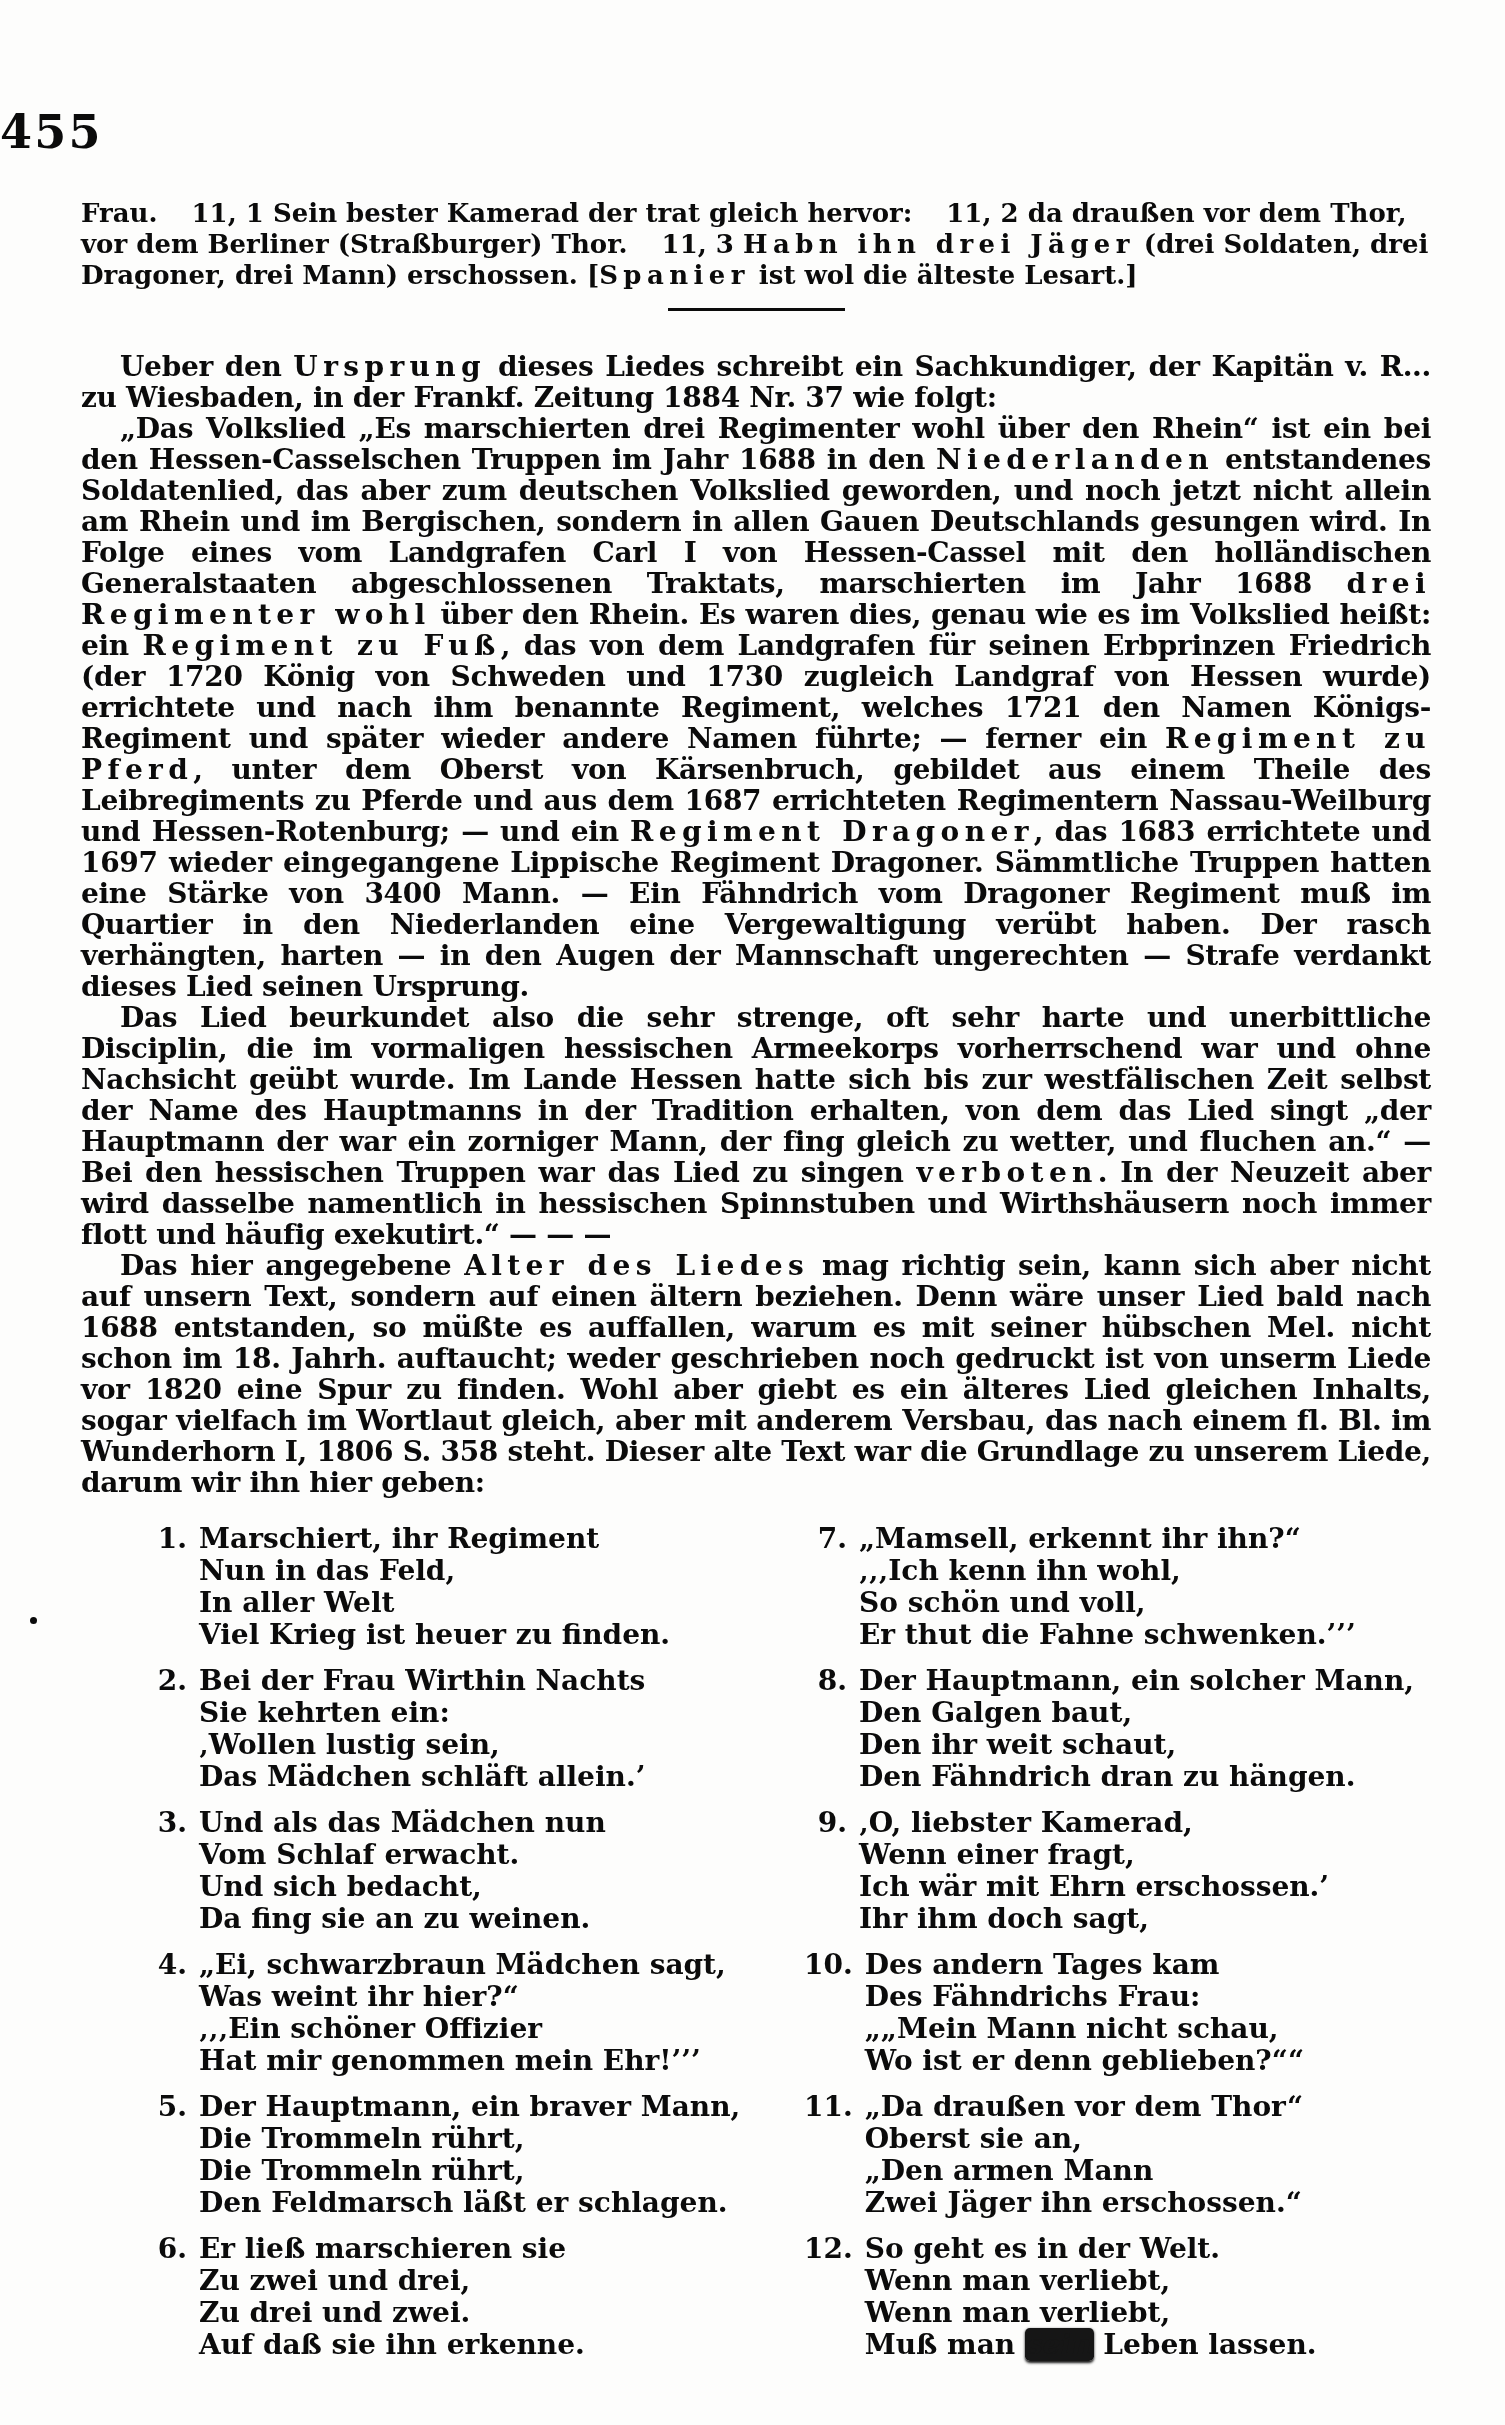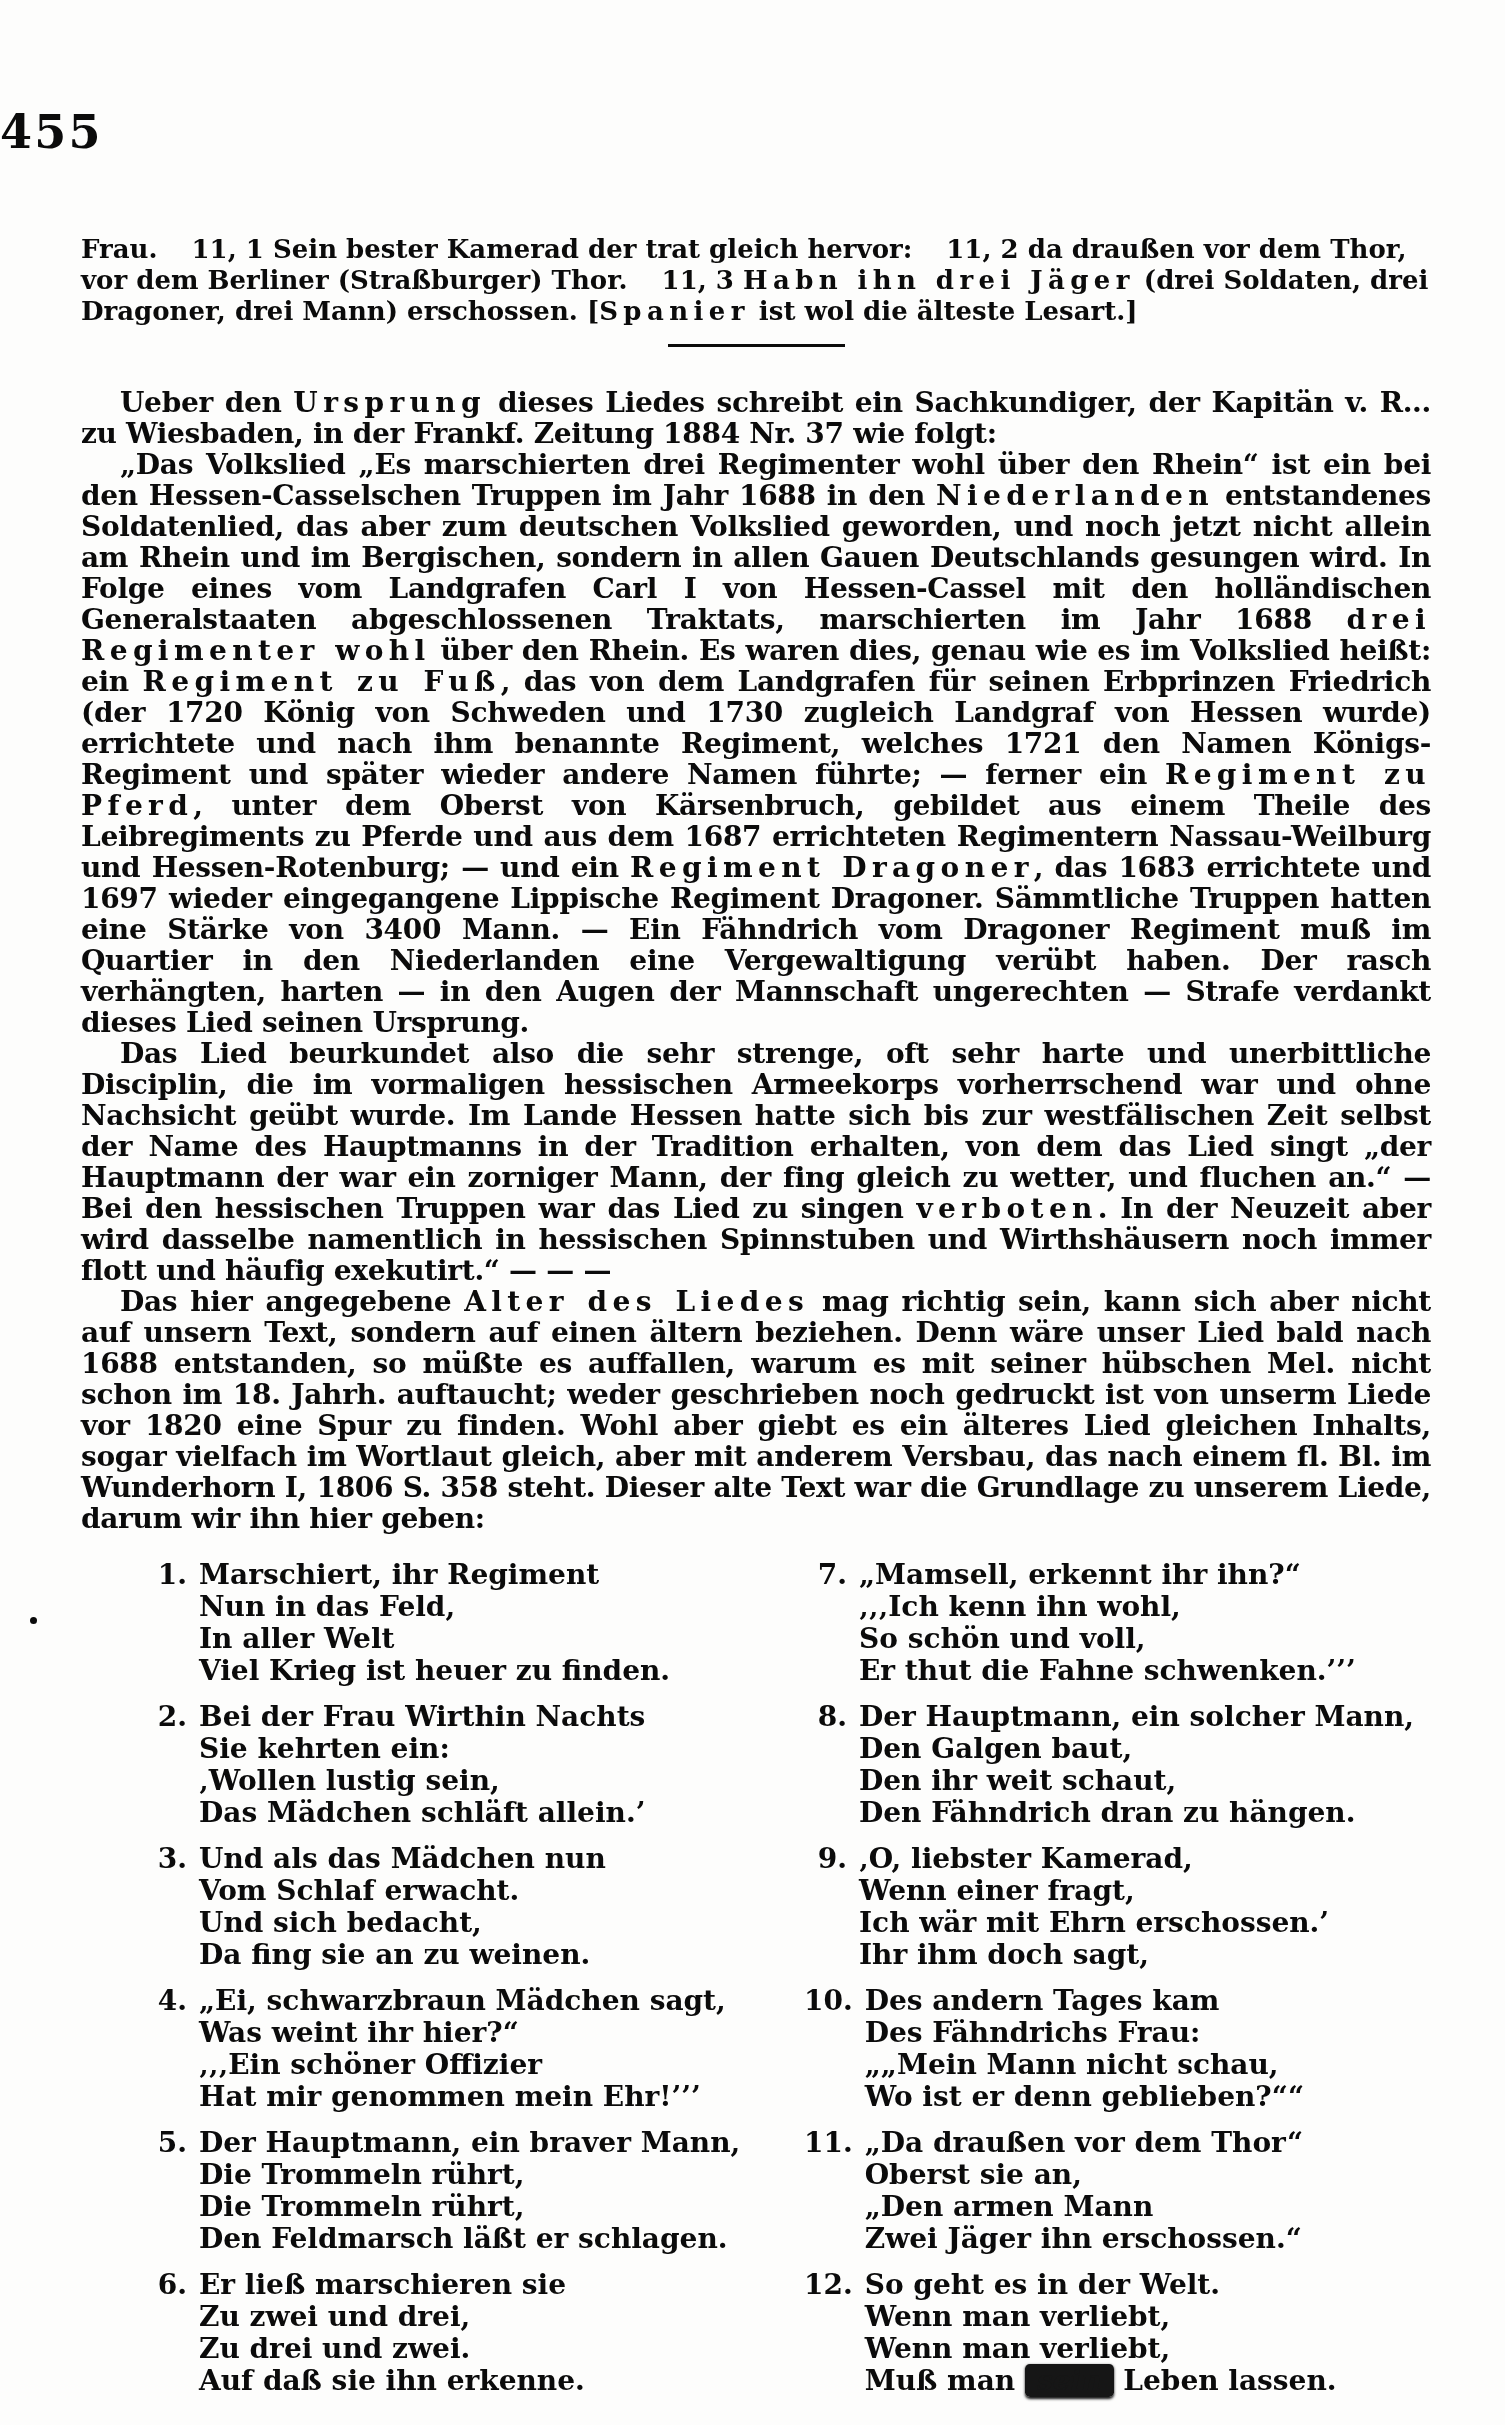--- a/index.html
+++ b/index.html
@@ -19,21 +19,21 @@
     text-align: left;
     font-size: 46px;
     letter-spacing: 2.2px;
   }
   .content {
     position: absolute;
     left: 81px;
     top: 198px;
     width: 1350px;
   }
-  .variants { font-size: 26px; line-height: 31px; margin-top: 36px; }
+  .variants { font-size: 26px; line-height: 31px; }
   .variants .line { white-space: nowrap; }
   .gap { display: inline-block; width: 34px; }
   .divider {
     width: 177px; height: 3.2px;
     background: #0b0b0b;
     margin: 17px auto 0 auto;
   }
   #paragraphs {
     margin-top: 40px;
     font-size: 28px;
@@ -58,21 +58,21 @@
     text-align: right;
     padding-right: 12px;
     box-sizing: border-box;
   }
   .vlines { flex: 1; }
   .vline { white-space: nowrap; }
   .blot {
     background: #161616;
     color: #161616;
     border-radius: 4.8px;
-    padding: 0 12px;
+    padding: 0 2px;
     box-shadow: 0 1.1px 2.7px #161616;
     font-style: italic;
   }
   .ink-dot {
     position: absolute;
     left: 30px; top: 1617px;
     width: 7px; height: 7px;
     border-radius: 50%;
     background: #0b0b0b;
   }

